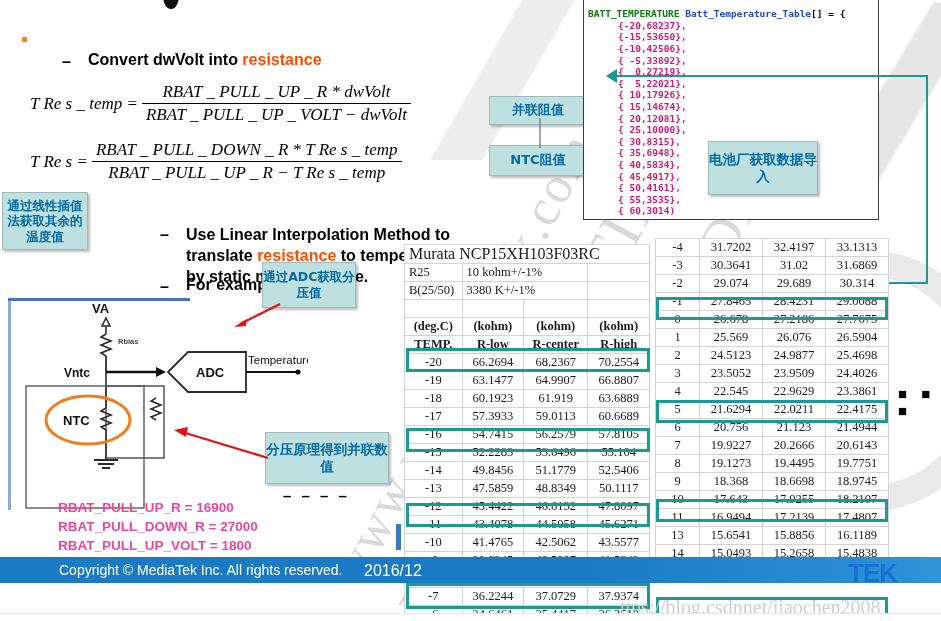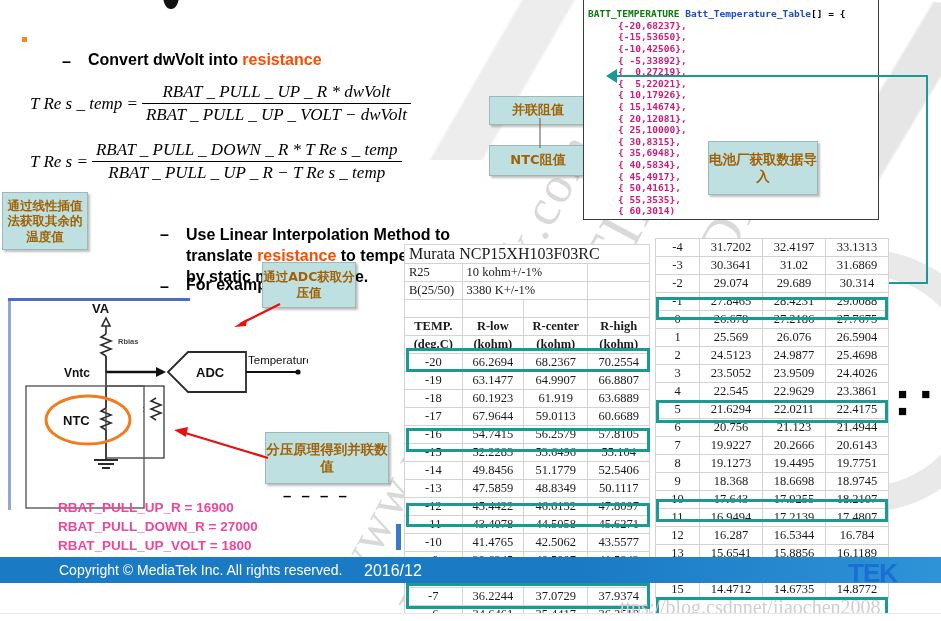--- a/index.html
+++ b/index.html
@@ -39,21 +39,21 @@
   .frac{display:inline-block;vertical-align:middle;text-align:center;}
   .frac .num{display:block;padding:0 4px 1px 4px;}
   .frac .den{display:block;border-top:1.6px solid #000;padding:1px 4px 0 4px;}
   .f1{left:30px;top:82px;font-size:17px;font-style:italic;}
   .f2{left:30px;top:140px;font-size:17px;font-style:italic;}
   .lhs{display:inline-block;vertical-align:middle;padding-right:4px;}
 
   
   .cn-box{position:absolute;background:#bfe0e0;border:1px solid #9fb9b9;
       box-shadow:2px 2px 2px rgba(0,0,0,.25);
-      font-family:"DejaVu Sans",sans-serif;font-weight:bold;color:#a16207;
+      font-family:"DejaVu Sans",sans-serif;font-weight:bold;color:#0369a1;
       display:flex;align-items:center;justify-content:center;text-align:center;line-height:1.25;}
   .cb-parallel{left:489px;top:96px;width:96px;height:27px;font-size:13px;}
   .cb-ntc{left:489px;top:145px;width:96px;height:29px;font-size:13px;}
   .cb-left{left:2px;top:192px;width:78px;height:56px;font-size:12.5px;padding:0 3px;}
   .cb-adc{left:262px;top:262px;width:92px;height:44px;font-size:12.5px;}
   .cb-divide{left:265px;top:432px;width:122px;height:50px;font-size:13.5px;}
   .cb-import{left:707px;top:140px;width:108px;height:52px;font-size:13.5px;}
 
   
   .codebox{position:absolute;left:583px;top:-4px;width:294px;height:222px;
@@ -263,31 +263,31 @@
       <td class="l" colspan="2">3380 K+/-1%</td>
       <td></td>
     </tr>
     <tr>
       <td>&nbsp;</td>
           <td></td>
           <td></td>
           <td></td>
     </tr>
     <tr>
+      <td class="hdr">(deg.C)</td>
+      <td class="hdr">(kohm)</td>
+      <td class="hdr">(kohm)</td>
+      <td class="hdr">(kohm)</td>
+    </tr>
+    <tr>
       <td class="hdr colT">TEMP.</td>
       <td class="hdr colV">R-low</td>
       <td class="hdr colV">R-center</td>
       <td class="hdr colV">R-high</td>
     </tr>
-    <tr>
-      <td class="hdr">(deg.C)</td>
-      <td class="hdr">(kohm)</td>
-      <td class="hdr">(kohm)</td>
-      <td class="hdr">(kohm)</td>
-    </tr>
     </tbody>
       <tbody id="left-rows">
         <tr>
           <td class="colT">-20</td>
           <td class="colV">66.2694</td>
           <td class="colV">68.2367</td>
           <td class="colV">70.2554</td>
         </tr>
         <tr>
           <td class="colT">-19</td>
@@ -296,21 +296,21 @@
           <td class="colV">66.8807</td>
         </tr>
         <tr>
           <td class="colT">-18</td>
           <td class="colV">60.1923</td>
           <td class="colV">61.919</td>
           <td class="colV">63.6889</td>
         </tr>
         <tr>
           <td class="colT">-17</td>
-          <td class="colV">67.9644</td>
+          <td class="colV">57.3933</td>
           <td class="colV">59.0113</td>
           <td class="colV">60.6689</td>
         </tr>
         <tr>
           <td class="colT">-16</td>
           <td class="colV">54.7415</td>
           <td class="colV">56.2579</td>
           <td class="colV">57.8105</td>
         </tr>
         <tr>
@@ -466,26 +466,20 @@
           <td class="colT">10</td>
           <td class="colV">17.643</td>
           <td class="colV">17.9255</td>
           <td class="colV">18.2107</td>
         </tr>
         <tr>
           <td class="colT">11</td>
           <td class="colV">16.9494</td>
           <td class="colV">17.2139</td>
           <td class="colV">17.4807</td>
-        </tr>
-        <tr>
-          <td class="colT">12</td>
-          <td class="colV">16.287</td>
-          <td class="colV">16.5344</td>
-          <td class="colV">16.784</td>
         </tr>
         <tr>
           <td class="colT">13</td>
           <td class="colV">15.6541</td>
           <td class="colV">15.8856</td>
           <td class="colV">16.1189</td>
         </tr>
         <tr>
           <td class="colT">14</td>
           <td class="colV">15.0493</td>

